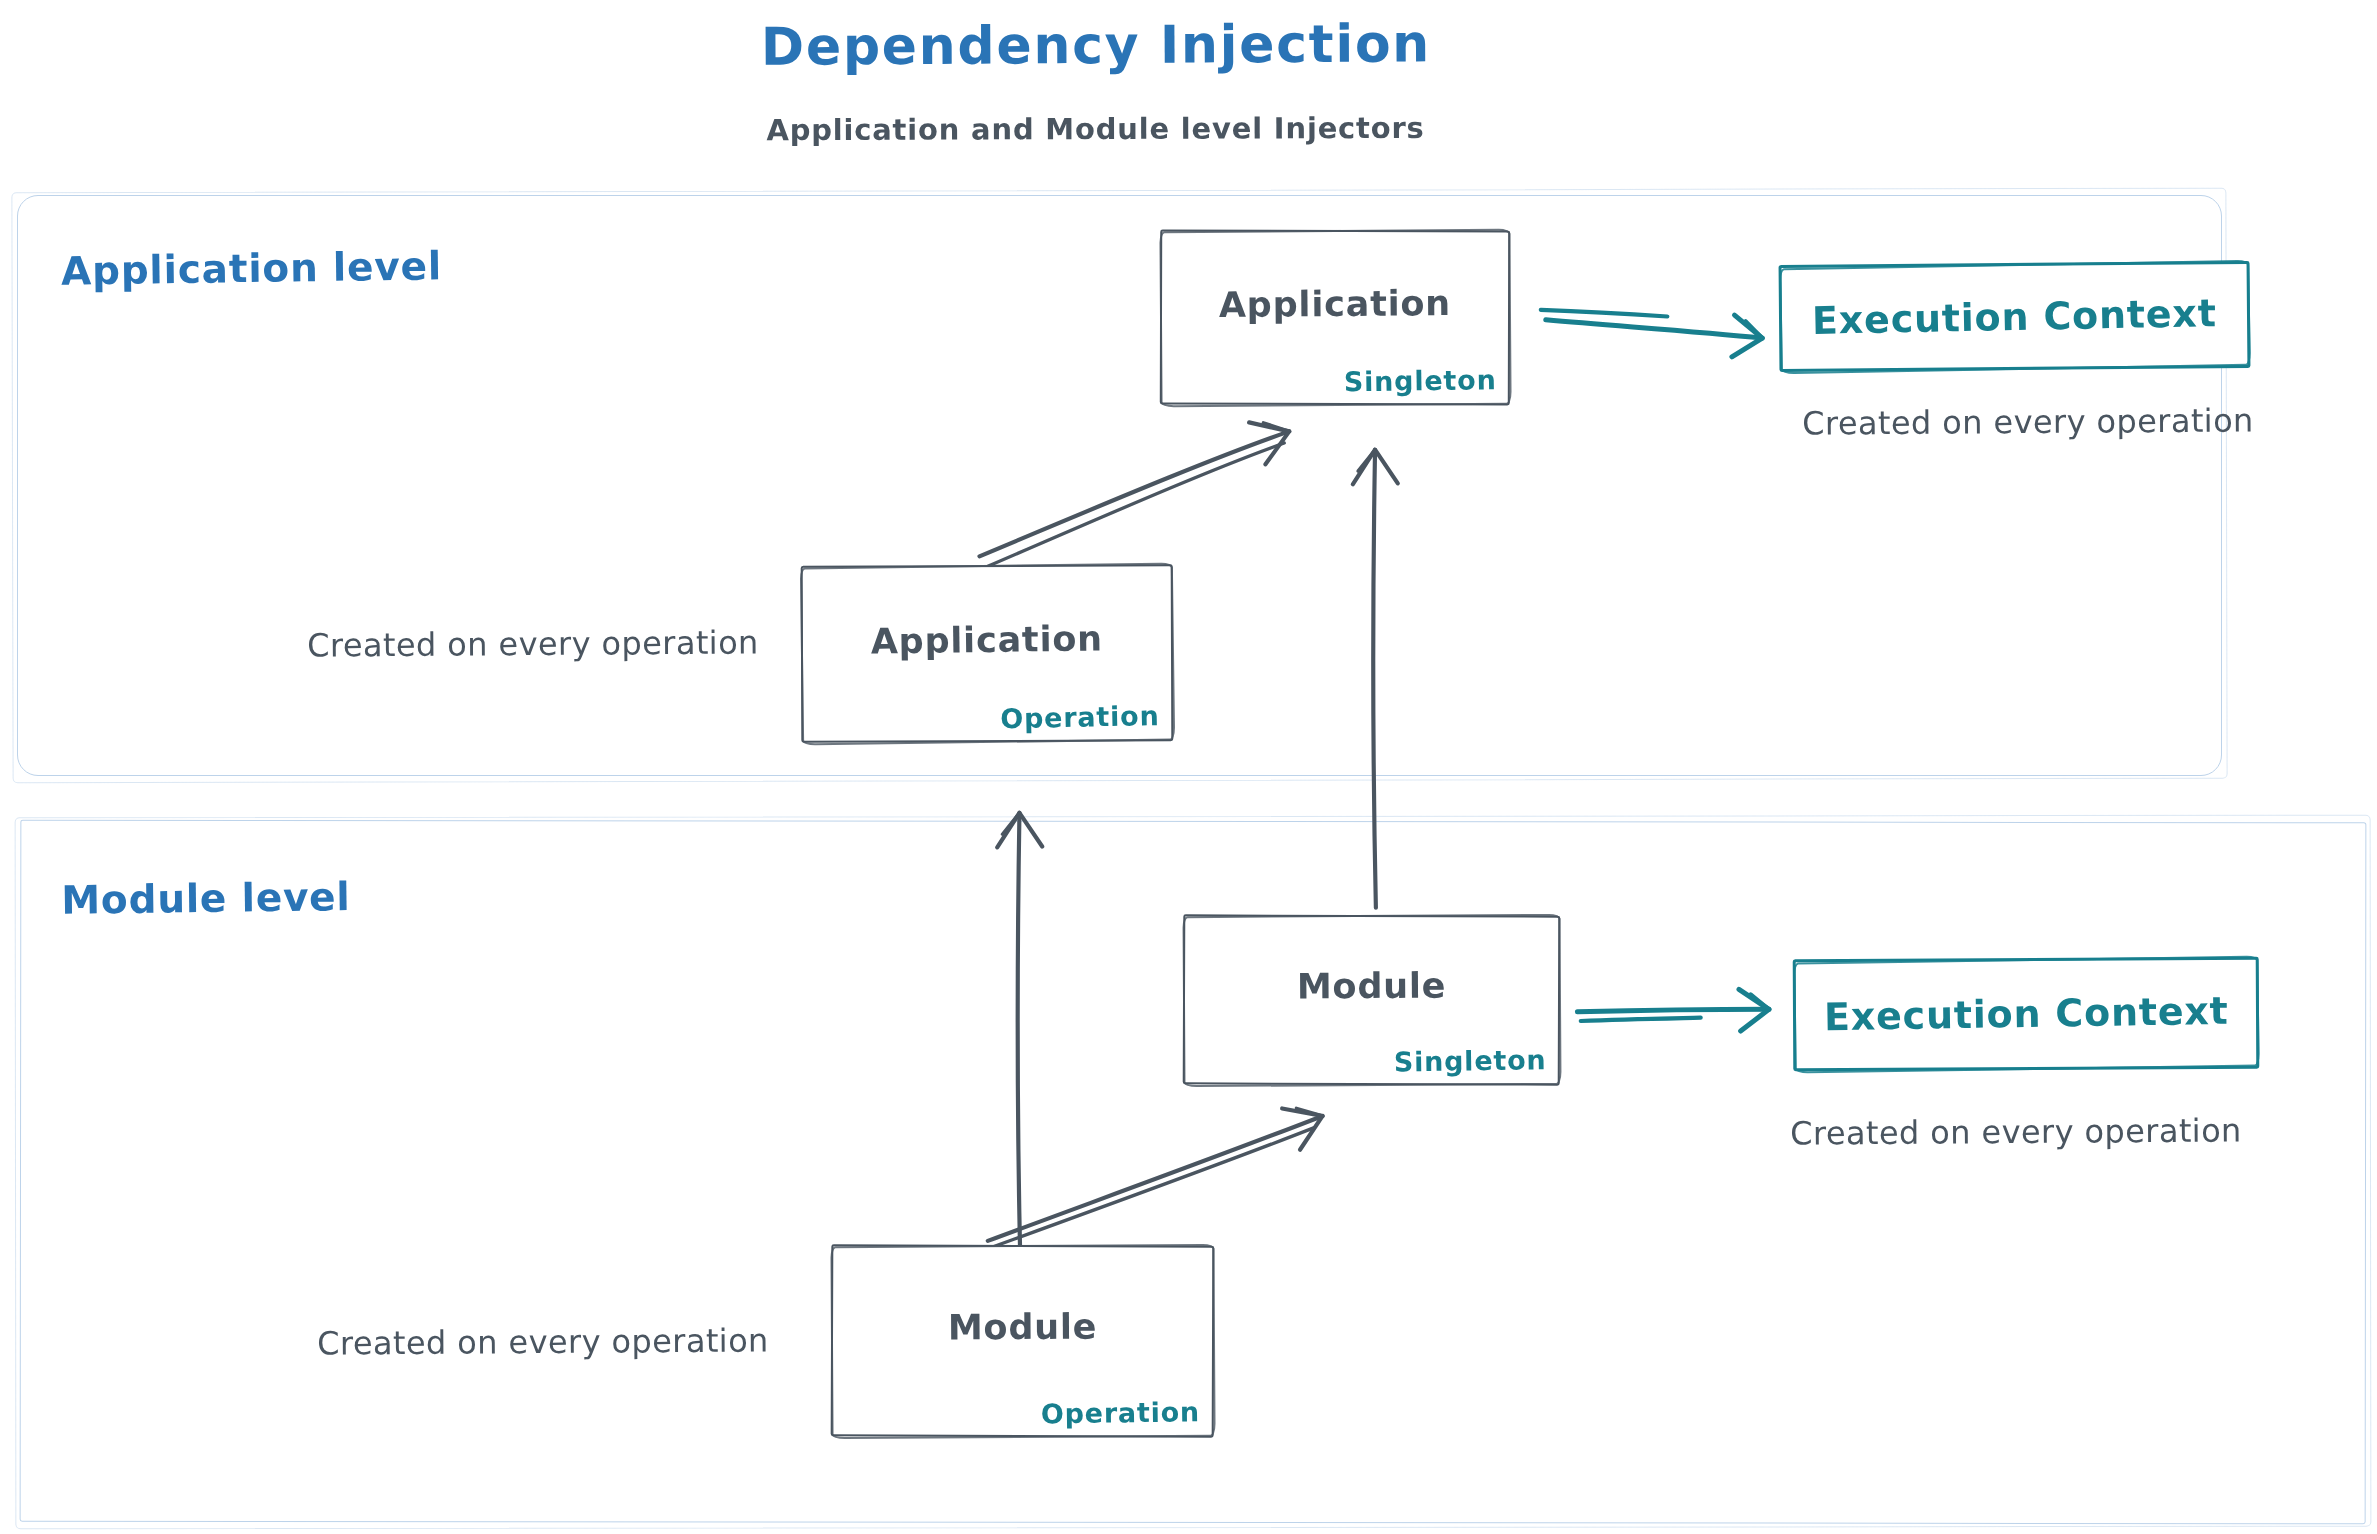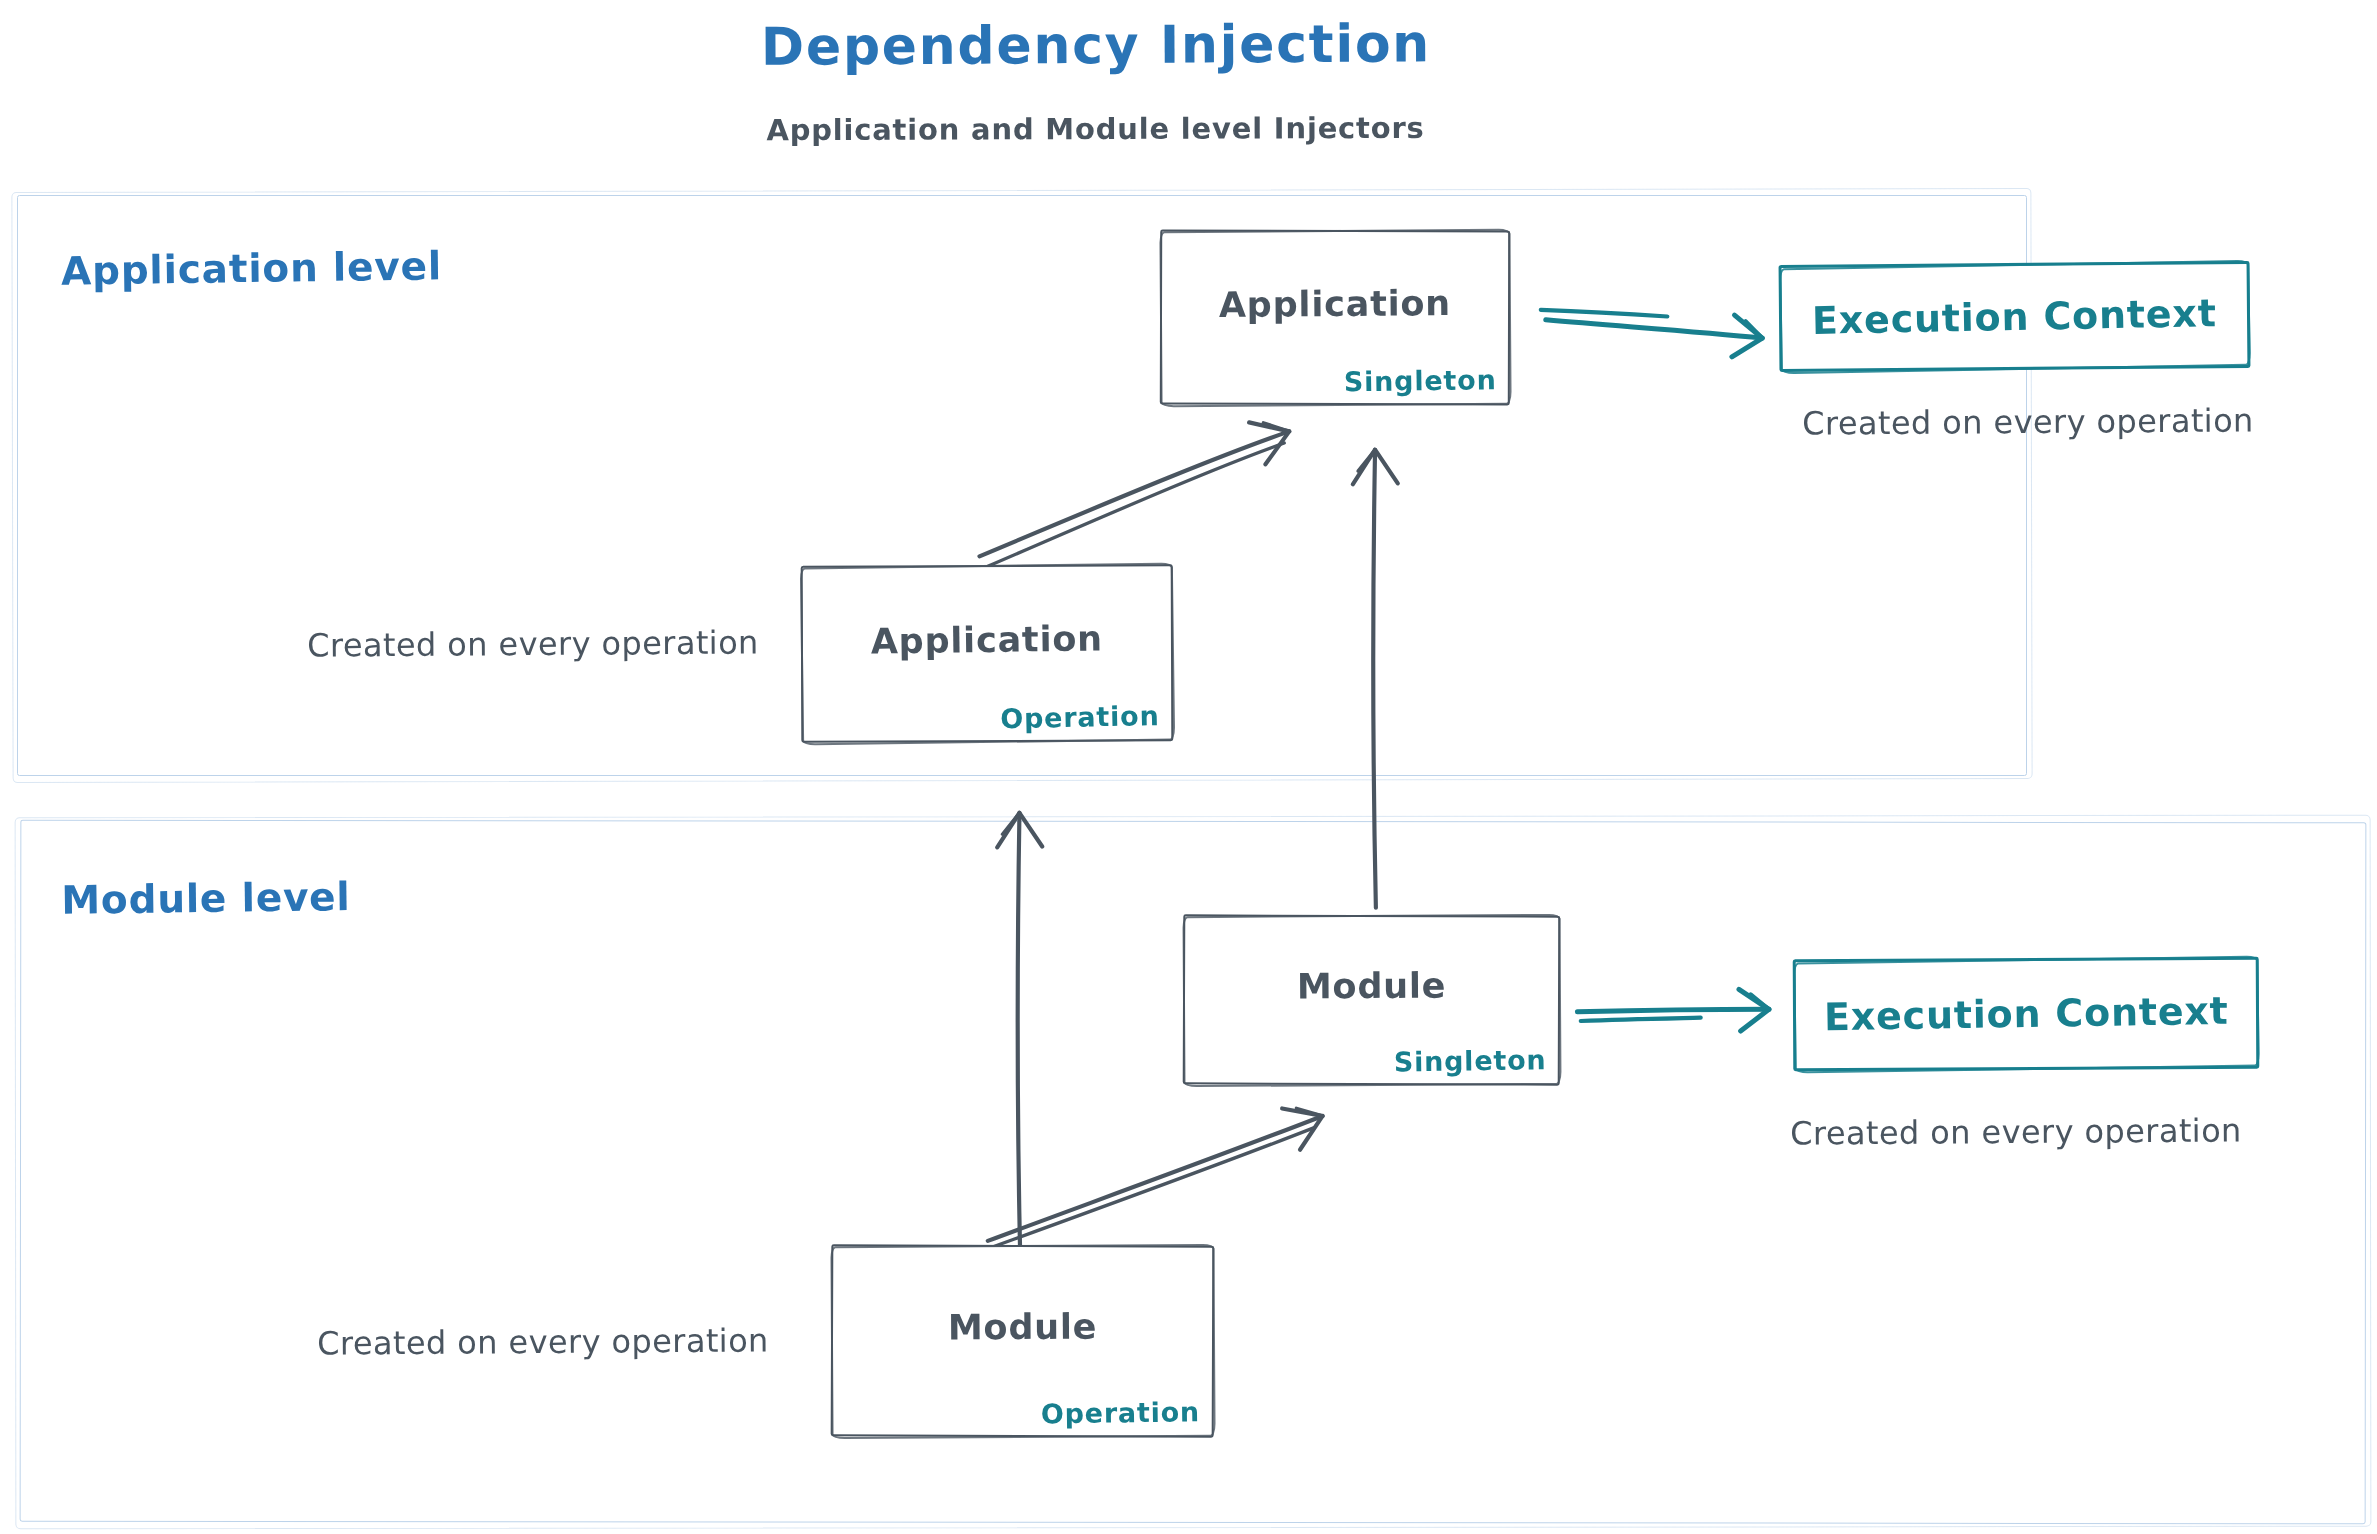--- a/index.html
+++ b/index.html
@@ -26,21 +26,21 @@
     text-align:center; font-size:29px; font-weight:600; letter-spacing:0.8px;
     color:var(--ink); transform:rotate(-0.2deg);
   }
 
   
   .lane{position:absolute; border:1.7px solid var(--frame); border-radius:2.5px; background:transparent;}
   .lane::before{
     content:""; position:absolute; inset:-5.8px; border:1.2px solid var(--frame);
     opacity:.55; border-radius:5px; transform:rotate(-0.12deg); pointer-events:none;
   }
-  #lane-application{left:16.7px; top:195px; width:2010px; height:581px;}
+  #lane-application{left:16.7px; top:195px; width:2205px; height:581px;border-radius:21px;}
   #lane-module{left:20px; top:821px; width:2346px; height:702px; transform:rotate(0.06deg);}
   .lane-label{
     position:absolute; font-size:39px; font-weight:700; letter-spacing:0.8px;
     color:var(--blue); transform:rotate(-0.8deg);
   }
   #lane-application .lane-label{left:43px; top:50px;}
   #lane-module .lane-label{left:40px; top:55px;}
 
   
   .node{

